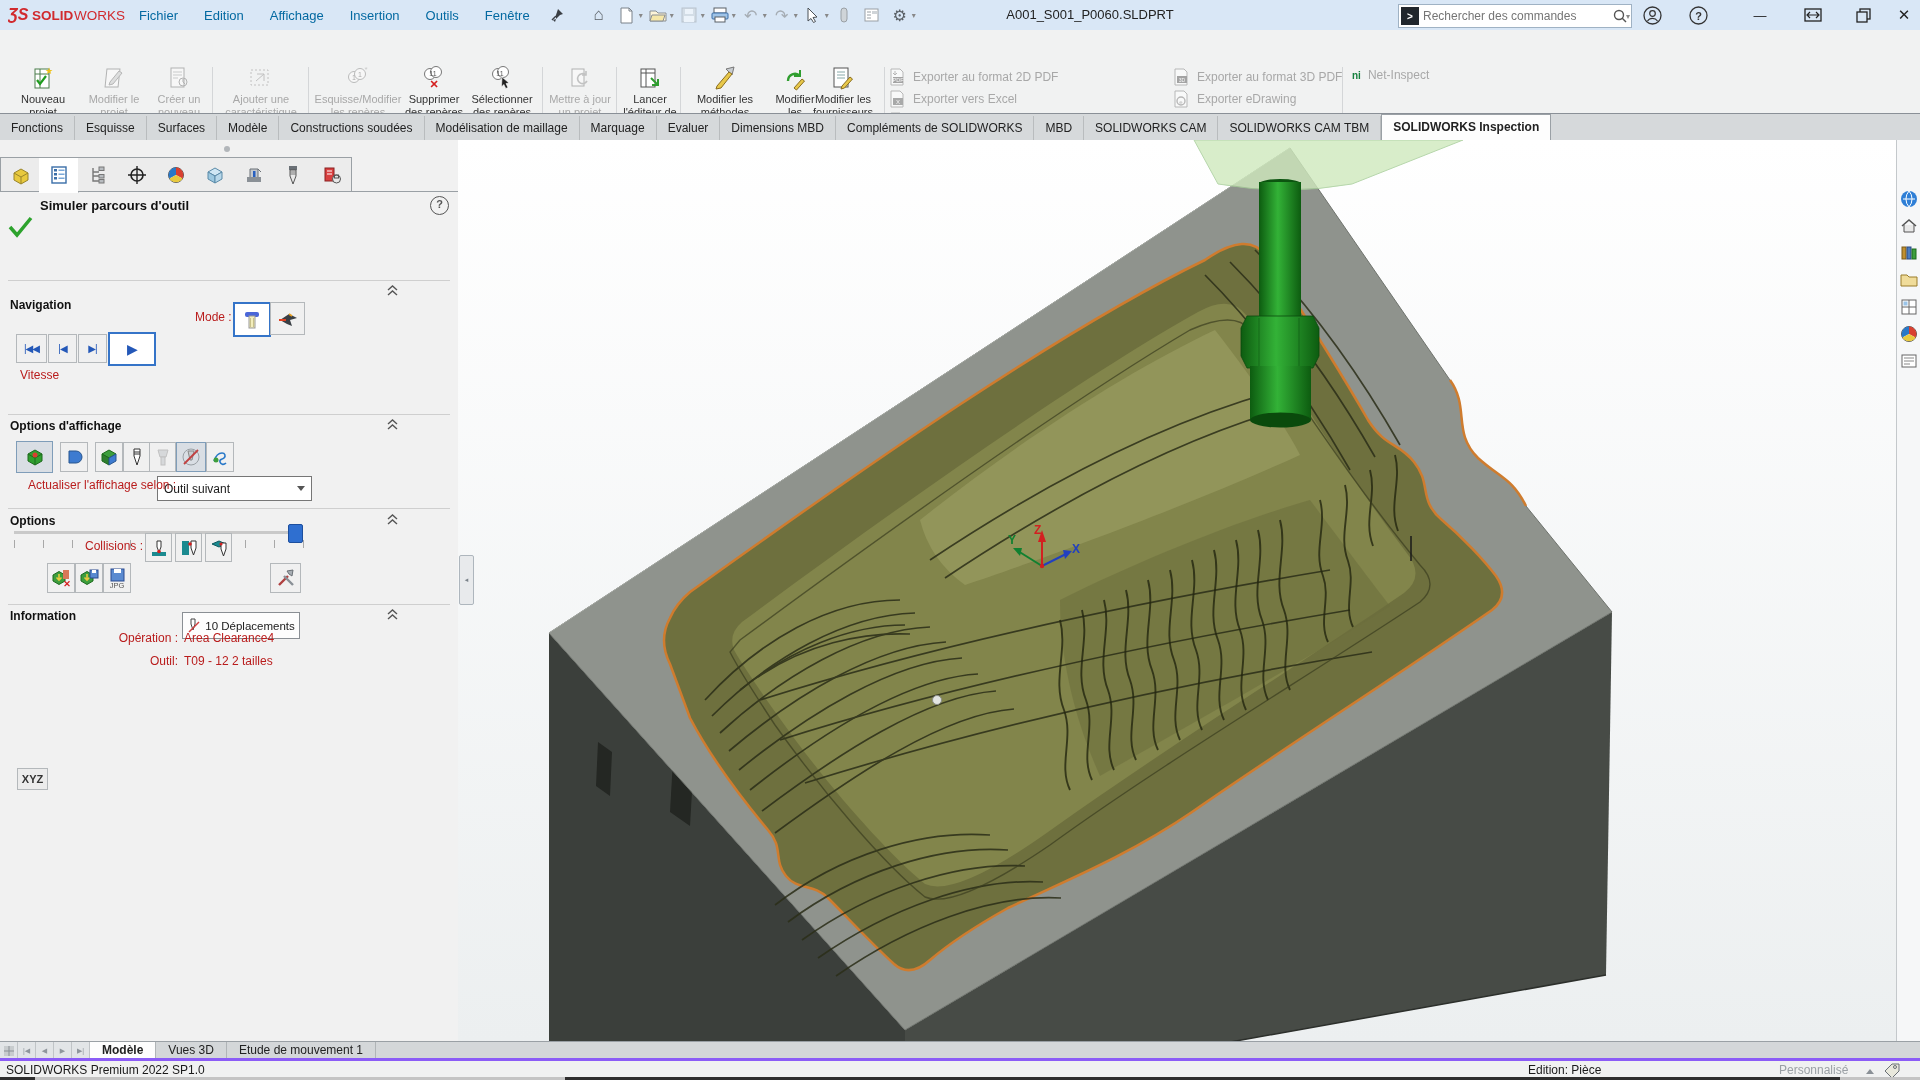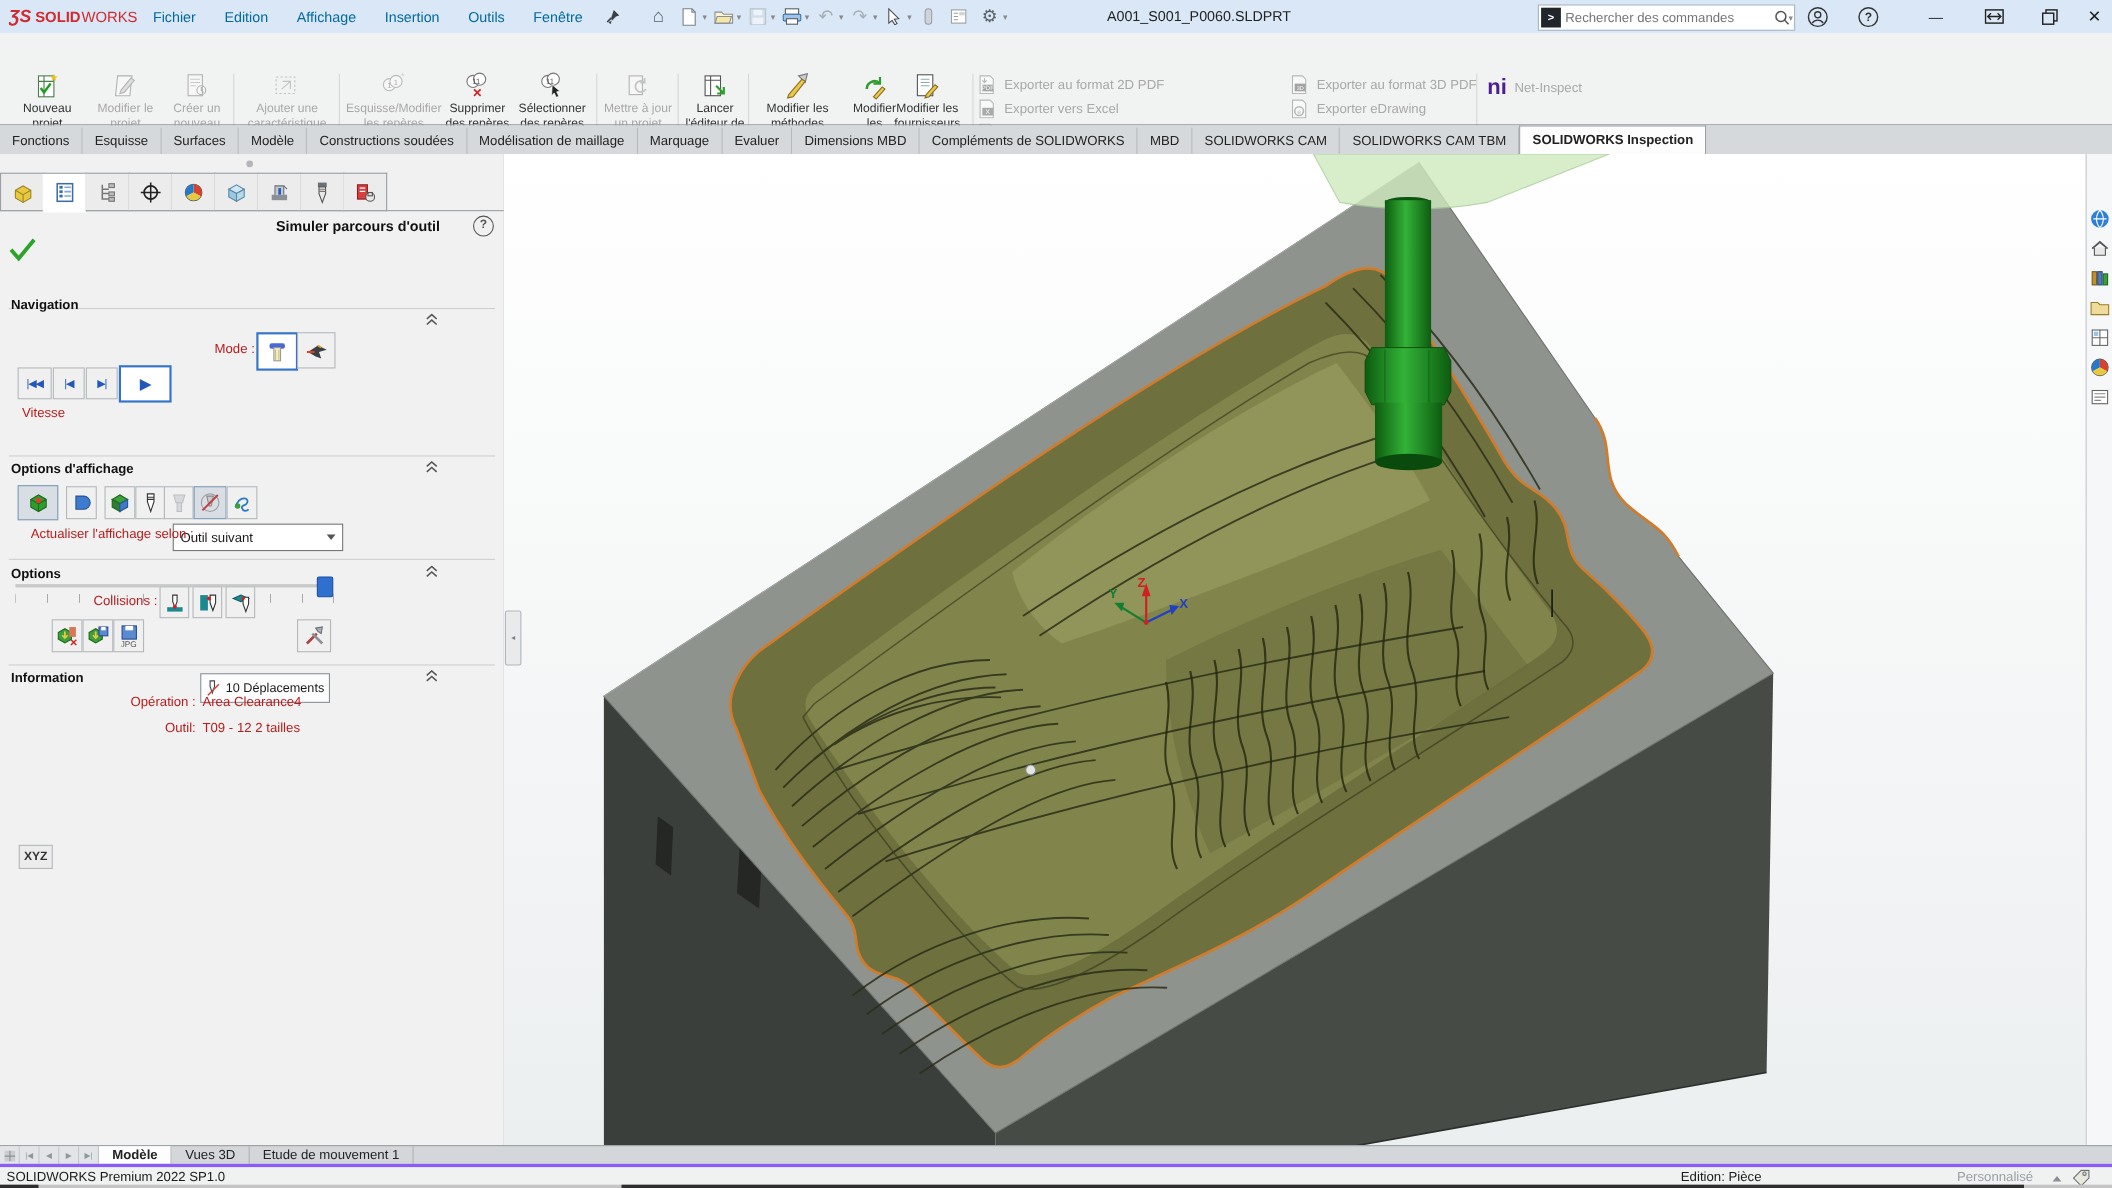--- a/index.html
+++ b/index.html
@@ -32,21 +32,21 @@
   .ctab{height:24px;line-height:24px;padding:0 11px;font-size:12px;color:#222;border-right:1px solid #b9bcbe;background:transparent;cursor:default;white-space:nowrap}
   .ctab.active{background:#fdfdfd;font-weight:bold;border:1px solid #9aa0a5;border-bottom:none;height:25px}
   
   #panel{position:absolute;left:0;top:140px;width:458px;height:901px;background:#f1f1f1;border-right:1px solid #a8aeb3;font-size:12px}
   #panel-grip{position:absolute;left:0;top:0;width:458px;height:16px}
   #panel-grip .dot{position:absolute;left:224px;top:6px;width:6px;height:6px;border-radius:50%;background:#b2b6ba}
   #ptabs{position:absolute;left:0;top:17px;width:458px;height:34px;border-bottom:1px solid #9aa0a5}
   .ptab{position:absolute;top:0;width:39px;height:33px;background:#ececec;border:1px solid #9aa0a5;border-left:none;display:flex;align-items:center;justify-content:center}
   .ptab.first{border-left:1px solid #9aa0a5}
   .ptab.active{background:#fff;height:34px;border-bottom:1px solid #fff}
-  #panel-title{position:absolute;left:40px;top:58px;width:360px;text-align:right;font-size:13px;font-weight:bold;color:#111}
+  #panel-title{position:absolute;left:40px;top:58px;width:360px;text-align:left;font-size:13px;font-weight:bold;color:#111}
   .help-circle{position:absolute;width:17px;height:17px;border:1.5px solid #555;border-radius:50%;text-align:center;line-height:15px;font-size:11px;color:#555;font-weight:bold}
   .sec-line{position:absolute;left:8px;width:442px;height:1px;background:#cfcfcf}
   .sec-h{position:absolute;left:10px;font-weight:bold;font-size:12px;color:#111}
   .chev2{position:absolute;left:386px}
   .pbtn{position:absolute;background:#f0f0f0;border:1px solid #b4b8bb;display:flex;align-items:center;justify-content:center}
   .pbtn.sel{border:2px solid #3574c8;background:#fff}
   .pbtn.toggled{background:#d9dee4;border:1px solid #7f9db9}
   .play-glyph{color:#2458b8;font-size:10px;letter-spacing:-1px;white-space:nowrap}
   #nav-dd{position:absolute;left:157px;top:336px;width:141px;height:23px;background:#fff;border:1px solid #767676;font-size:12px;display:flex;align-items:center;padding:0 6px;justify-content:space-between}
   .dd-arrow{width:0;height:0;border-left:4px solid transparent;border-right:4px solid transparent;border-top:5px solid #555}
@@ -335,21 +335,21 @@
     <div class="erow" style="left:1172px;top:60px">
       <svg width="18" height="18">
           <path d="M3 1h9l3 3v13H3z" fill="#fff" stroke="#888"></path>
           <circle cx="9" cy="11" r="4" fill="none" stroke="#888" stroke-width="1.4"></circle>
           <text x="9" y="13.5" font-size="6" fill="#888" text-anchor="middle">e</text>
         </svg>
       <span>Exporter eDrawing</span>
     </div>
     <div class="rsep" style="left:1342px"></div>
     <div class="erow" style="left:1352px;top:38px">
-      <span style="font-weight:bold;font-size:20px;color:#4c1d95;font-family:'Liberation Sans',sans-serif">ni</span>
+      <span style="font-weight:bold;font-size:10px;color:#15803d;font-family:'Liberation Sans',sans-serif">ni</span>
       <span>Net-Inspect</span>
     </div>
 
     <span id="ribbon-collapse">
       <svg width="12" height="9">
           <path d="M2 7l4-4 4 4" fill="none" stroke="#6a7076" stroke-width="1.6"></path>
         </svg>
     </span>
   </div>
   <div id="ribbon-underline"></div>
@@ -447,21 +447,21 @@
     </div>
 
     <div id="panel-title">Simuler parcours d'outil</div>
     <span class="help-circle" style="left:430px;top:56px">?</span>
 
     <svg class="abs" style="left:8px;top:76px" width="26" height="22">
         <path d="M2 11l7 8 14-17" fill="none" stroke="#2da32d" stroke-width="3.5"></path>
       </svg>
 
     <div class="sec-line" style="top:140px"></div>
-    <div class="sec-h" style="top:130px">Navigation</div>
+    <div class="sec-h" style="top:158px">Navigation</div>
     <span class="chev2" style="top:145px"><svg width="13" height="12">
           <path d="M2 5l4.5-4 4.5 4M2 10l4.5-4 4.5 4" fill="none" stroke="#555" stroke-width="1.4"></path>
         </svg></span>
 
     <span class="lbl" style="left:195px;top:170px">Mode :</span>
     <div class="pbtn sel" style="left:233px;top:162px;width:34px;height:31px">
       <svg width="22" height="22">
           <rect x="4" y="3" width="14" height="5" rx="2" fill="#4a66d8"></rect>
           <rect x="8" y="7" width="6" height="12" fill="#f3eebc" stroke="#999"></rect>
           <path d="M9.5 9v9M12.5 9v9" stroke="#c8c08a"></path>

